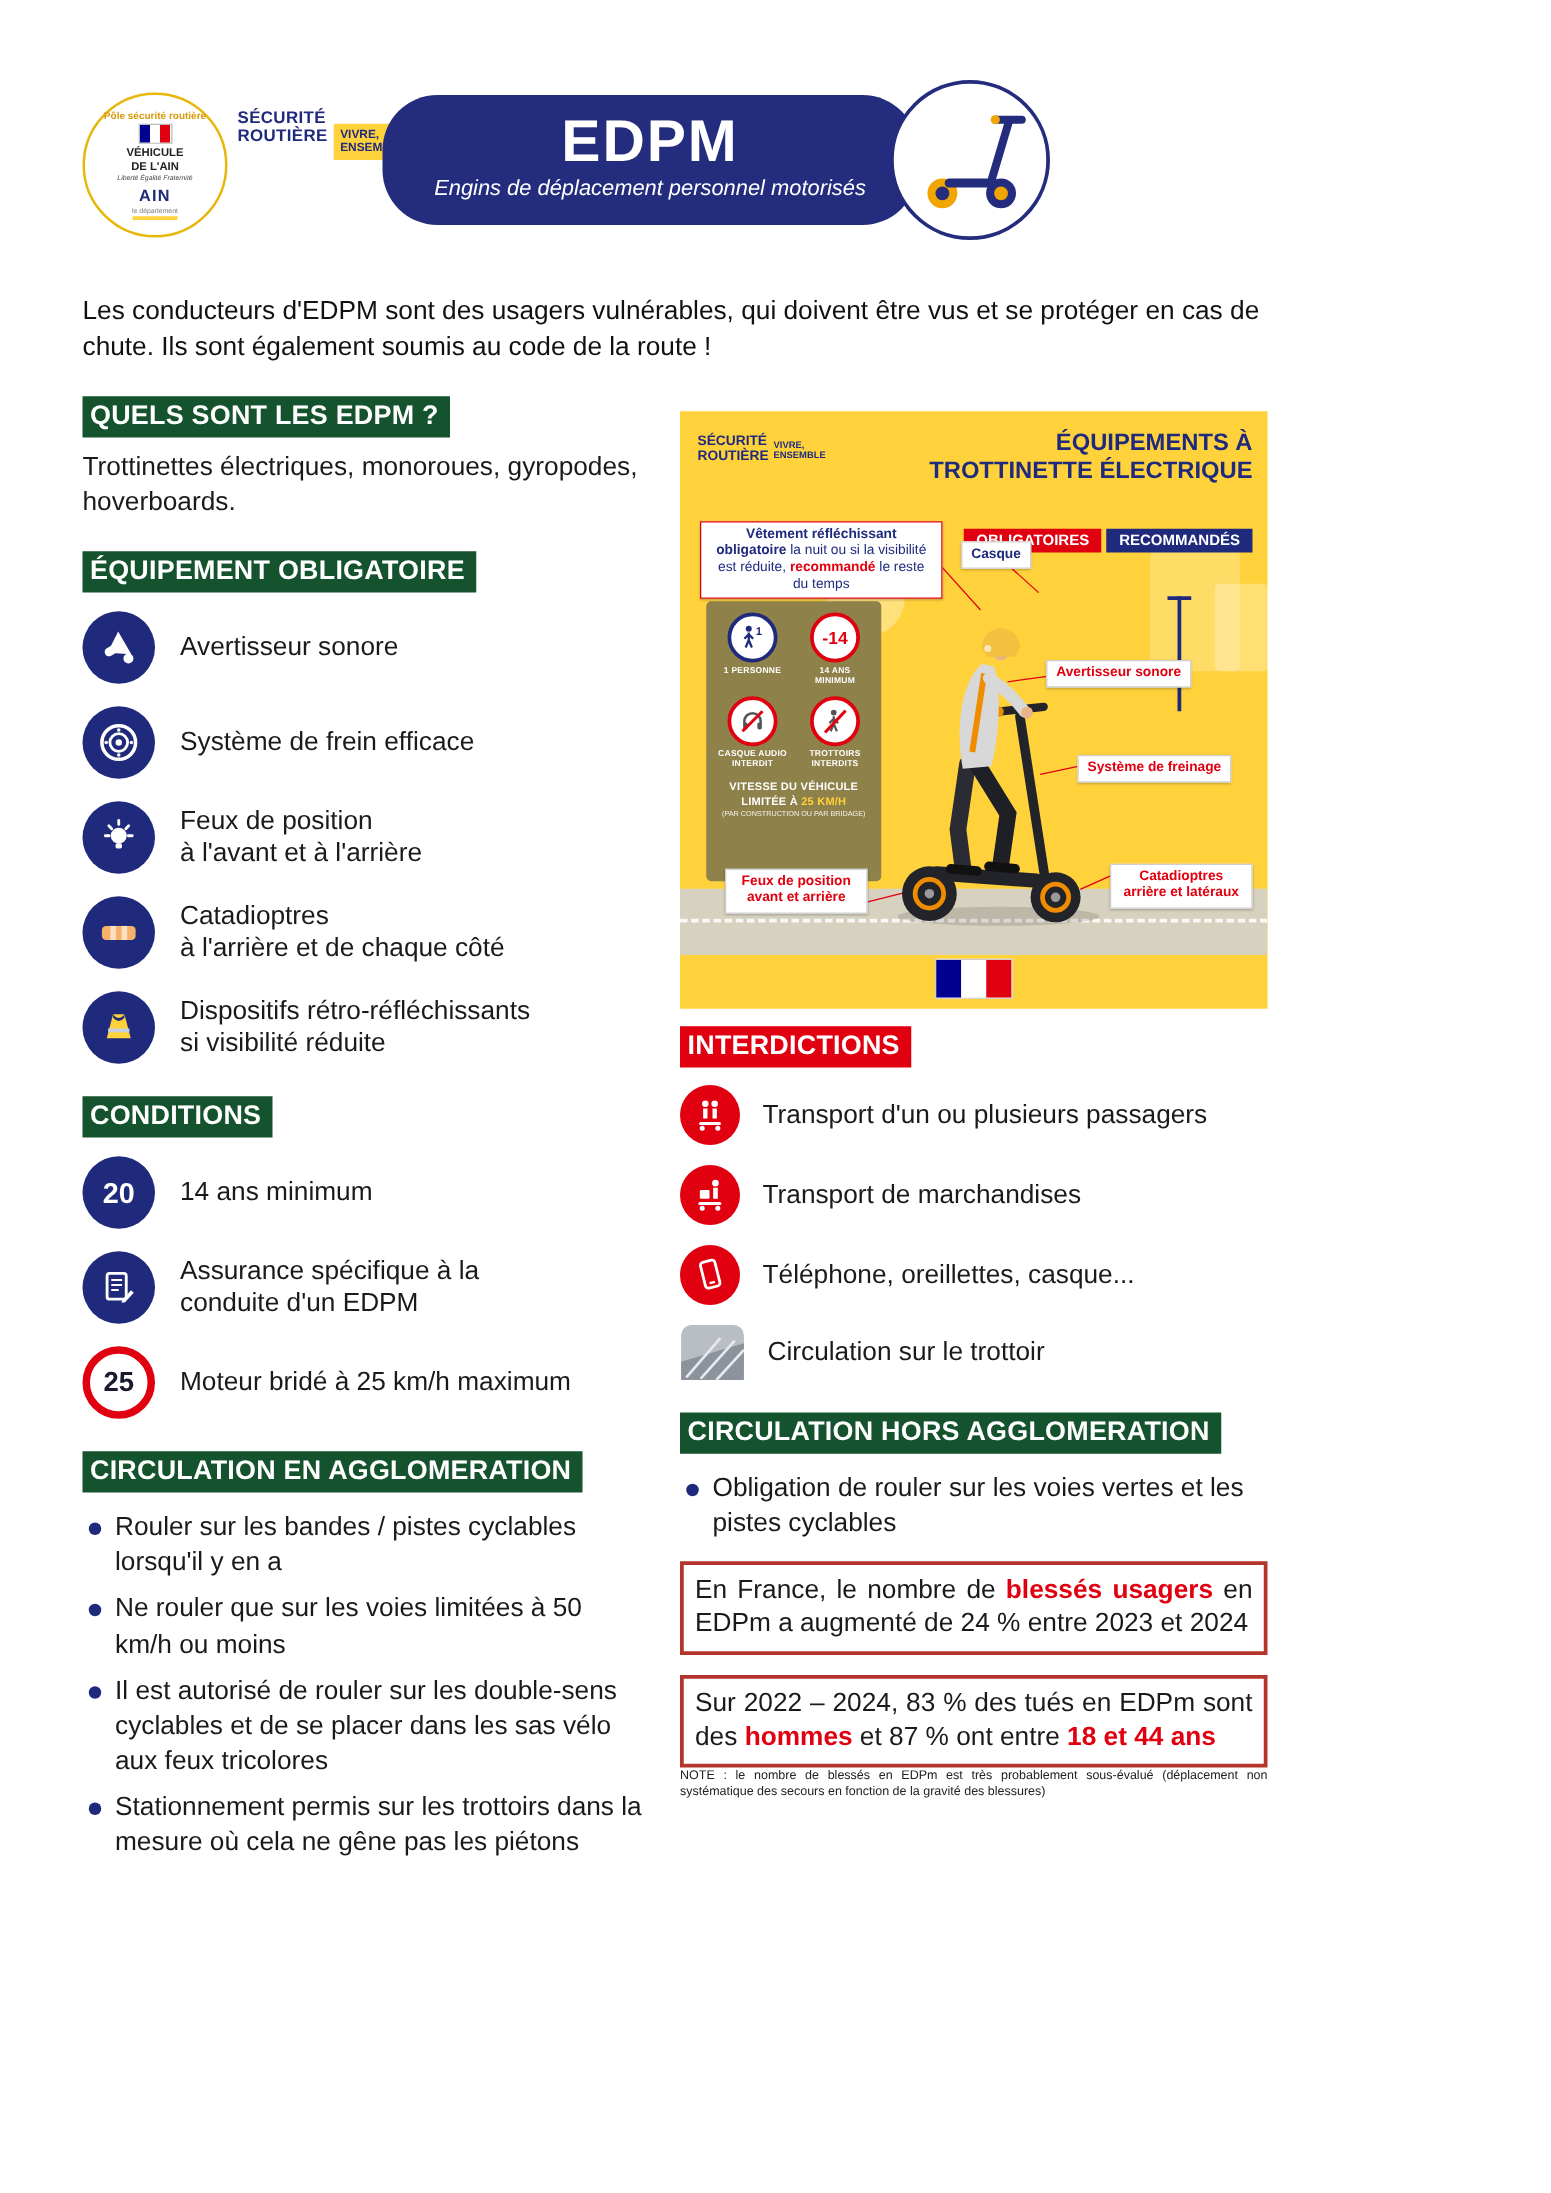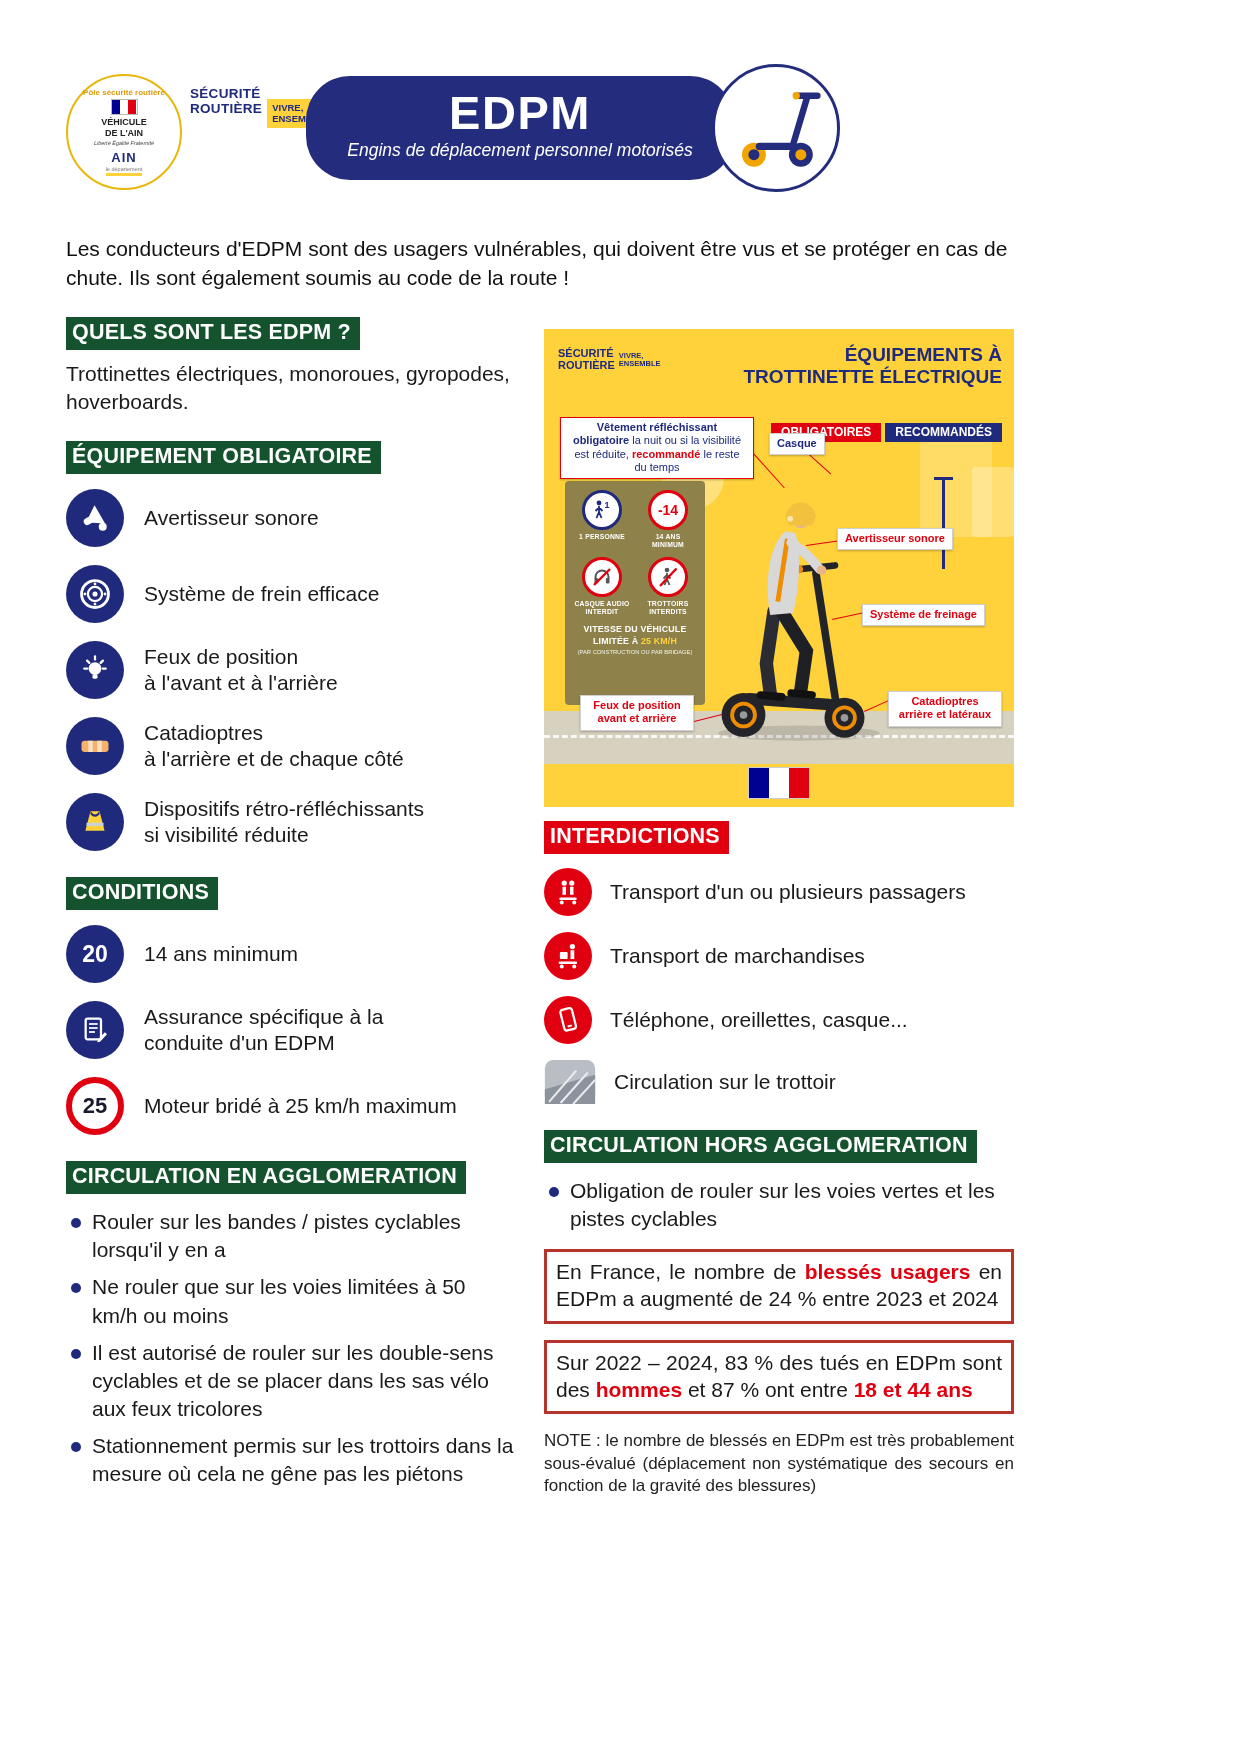--- a/index.html
+++ b/index.html
@@ -117,21 +117,21 @@
   
   .int-item { display:flex; align-items:center; gap:18px; margin:14px 0 16px; }
   .int-icon { width:48px; height:48px; border-radius:50%; background:#e1000f; flex:0 0 48px;
               display:flex; align-items:center; justify-content:center; }
   .int-label { font-size:21px; }
   .sidewalk-img { flex:0 0 52px; display:flex; }
 
   .stat-box { border:3px solid #b5342c; padding:6px 9px 8px; font-size:21px; line-height:1.3;
               text-align:justify; margin-top:16px; }
   .hl { color:#e1000f; font-weight:700; }
-  .note { font-size:17px; line-height:1.32; text-align:justify; margin-top:16px; color:#222; }
+  .note { font-size:10px; line-height:1.32; text-align:justify; margin-top:0; color:#222; }
 </style>
 </head>
 <body>
 
 <div class="page">
 
   <header class="header">
 
     <div class="stamp">
       <div class="stamp-arc">Pôle sécurité routière</div>

